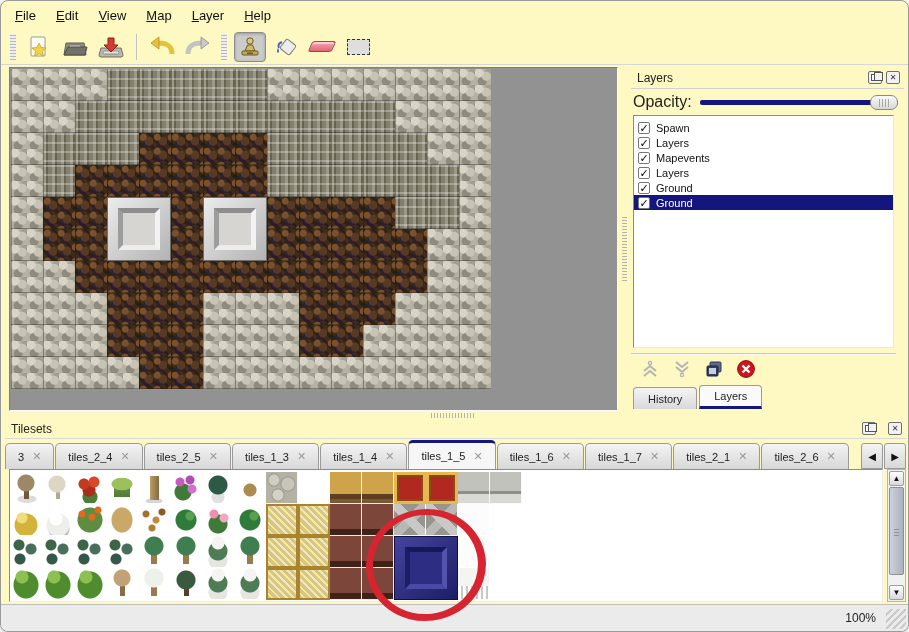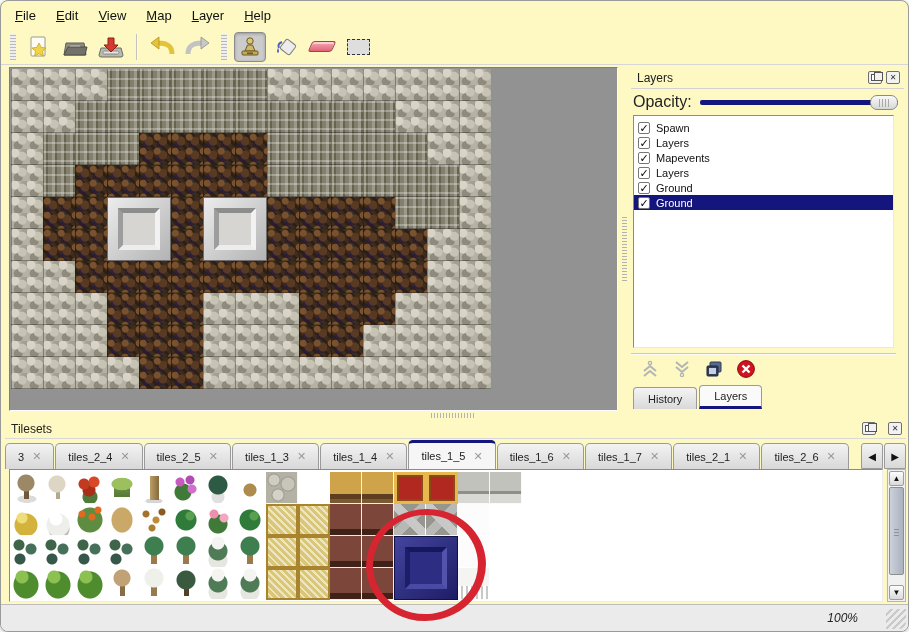--- a/index.html
+++ b/index.html
@@ -154,21 +154,21 @@
   #blue-btn{position:absolute;left:384px;top:66px;width:64px;height:64px;
     background:linear-gradient(135deg,#44449e,#1d1d66);border:1px solid #11114a;}
   #blue-btn::before{content:"";position:absolute;inset:10px;background:#2d2d84;
     border-top:5px solid #17175c;border-left:5px solid #1d1d68;border-right:5px solid #5353ac;border-bottom:5px solid #4a4aa4;}
   #annotation-circle{position:absolute;left:365px;top:508px;width:120px;height:112px;border-radius:50%;
     border-style:solid;border-width:6px 8px 7px 7px;transform:rotate(-7deg);pointer-events:none;z-index:50;}
 
   
   #statusbar{position:absolute;left:0;right:0;bottom:0;height:27px;background:#ebebeb;
     border-top:1px solid #bdbdbd;}
-  #zoom-level{position:absolute;right:50px;top:6px;font-size:12px;color:#222;font-style:italic;}
+  #zoom-level{position:absolute;right:32px;top:6px;font-size:12px;color:#222;}
   #resize-grip{position:absolute;right:2px;bottom:2px;width:20px;height:20px;border-bottom-right-radius:7px;
     background:repeating-linear-gradient(135deg,rgba(0,0,0,0) 0 3px,#c9c9c9 3px 5px);}
 </style>
 </head>
 <body>
 
 <div id="win">
 
   <div id="menubar">
       <div class="menu-item"><u>F</u>ile</div>

